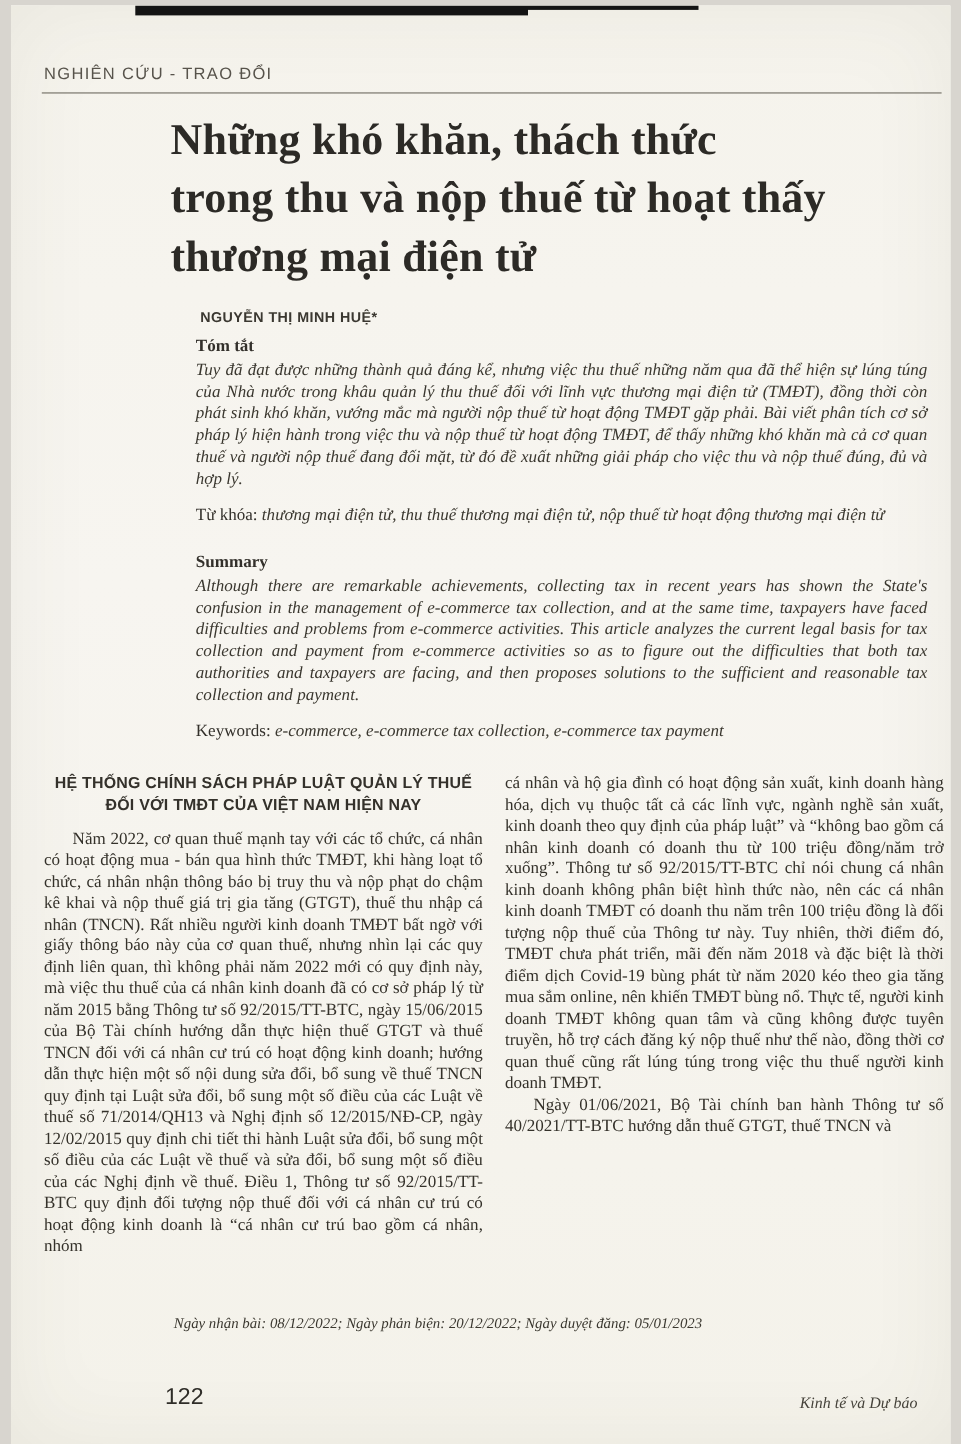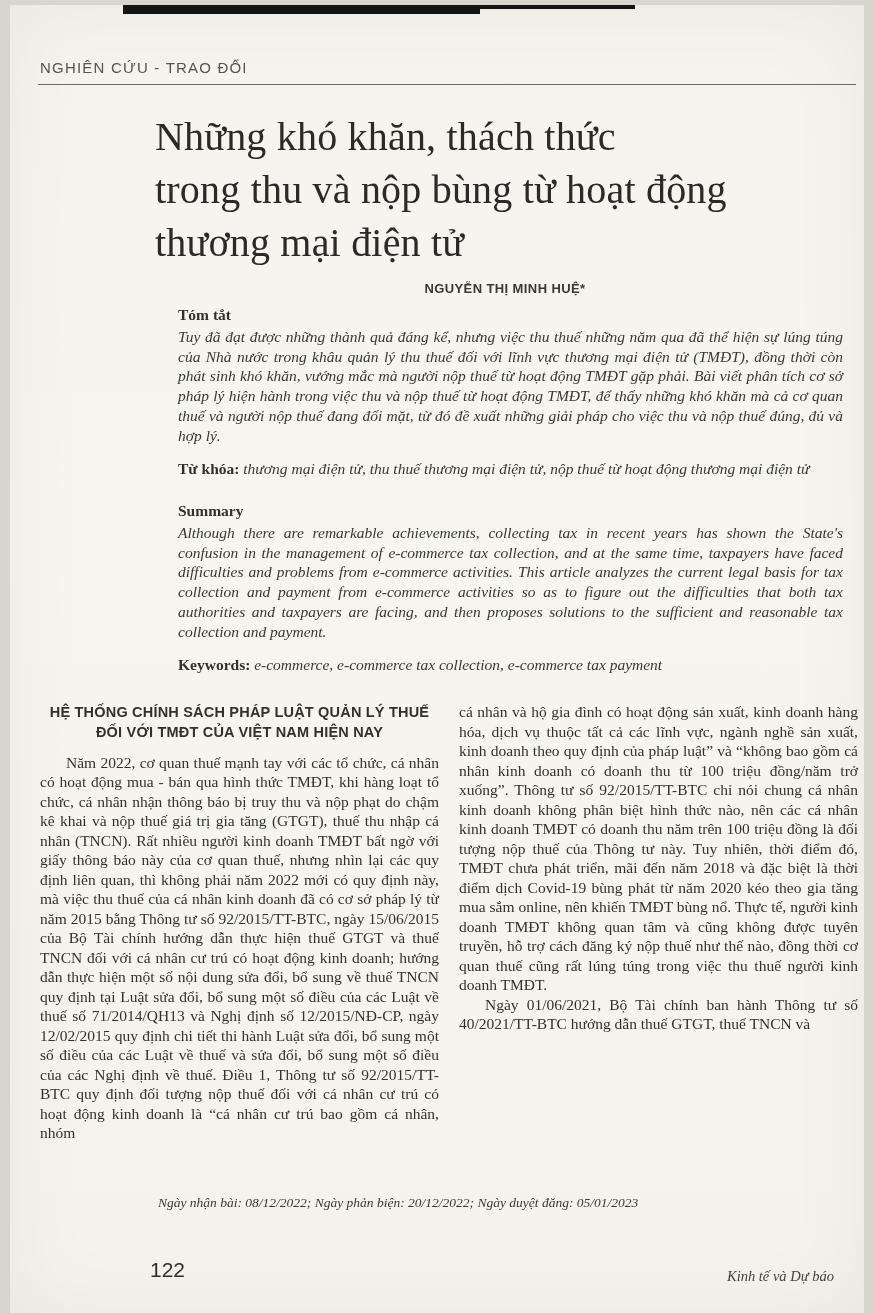--- a/index.html
+++ b/index.html
@@ -21,38 +21,38 @@
   .journal-header {
     position:absolute; top:54px; left:30px;
     font-family:"Liberation Sans", sans-serif;
     font-size:15px; letter-spacing:1.2px; color:#57534b;
   }
   .header-rule {
     position:absolute; top:79px; left:28px; width:818px;
     border-top:1.6px solid #6e6a61;
   }
   .article-title {
-    position:absolute; top:106px; left:145px; width:700px;
-    font-size:40px; font-weight:400; line-height:1.32;
+    position:absolute; top:96px; left:145px; width:700px;
+    font-size:40px; font-weight:700; line-height:1.32;
     color:#2c2a26; letter-spacing:0.2px;
   }
   .author {
-    position:absolute; top:276px; left:160px; width:670px;
-    text-align:center;
+    position:absolute; top:276px; left:172px; width:670px;
+    text-align:left;
     font-family:"Liberation Sans", sans-serif;
     font-size:13px; font-weight:700; letter-spacing:0.4px; color:#3b3831;
   }
   .front-matter {
     position:absolute; top:300px; left:168px; width:665px;
     font-size:15.5px; line-height:1.275; text-align:justify;
   }
   .fm-label { font-weight:700; font-style:normal; font-size:15.5px; margin-bottom:2px; }
   .fm-body { font-style:italic; color:#3a372f; }
   .fm-keywords { margin-top:14px; }
-  .fm-keywords .kw-label { font-weight:700; }
+  .fm-keywords .kw-label { font-weight:400; }
   .fm-keywords .kw-text { font-style:italic; color:#3a372f; }
   .fm-summary-label { margin-top:22px; }
   .columns {
     position:absolute; top:697px; left:30px; width:818px;
     display:flex; gap:20px;
     font-size:15.5px; line-height:1.26; text-align:justify; color:#34312a;
   }
   .col { width:399px; }
   .section-heading {
     font-family:"Liberation Sans", sans-serif;
@@ -83,21 +83,21 @@
 <div class="page">
 
   <div class="scan-bar b1"></div>
   <div class="scan-bar b2"></div>
 
   <div class="journal-header">NGHIÊN CỨU - TRAO ĐỔI</div>
   <div class="header-rule"></div>
 
   <div class="article-title">
     <div>Những khó khăn, thách thức</div>
-    <div>trong thu và nộp bùng từ hoạt động</div>
+    <div>trong thu và nộp thuế từ hoạt thấy</div>
     <div>thương mại điện tử</div>
   </div>
 
   <div class="author">NGUYỄN THỊ MINH HUỆ*</div>
 
   <div class="front-matter">
     <div class="fm-label">Tóm tắt</div>
     <div class="fm-body">Tuy đã đạt được những thành quả đáng kể, nhưng việc thu thuế những năm qua đã thể hiện sự lúng túng của Nhà nước trong khâu quản lý thu thuế đối với lĩnh vực thương mại điện tử (TMĐT), đồng thời còn phát sinh khó khăn, vướng mắc mà người nộp thuế từ hoạt động TMĐT gặp phải. Bài viết phân tích cơ sở pháp lý hiện hành trong việc thu và nộp thuế từ hoạt động TMĐT, để thấy những khó khăn mà cả cơ quan thuế và người nộp thuế đang đối mặt, từ đó đề xuất những giải pháp cho việc thu và nộp thuế đúng, đủ và hợp lý.</div>
 
     <div class="fm-keywords">

